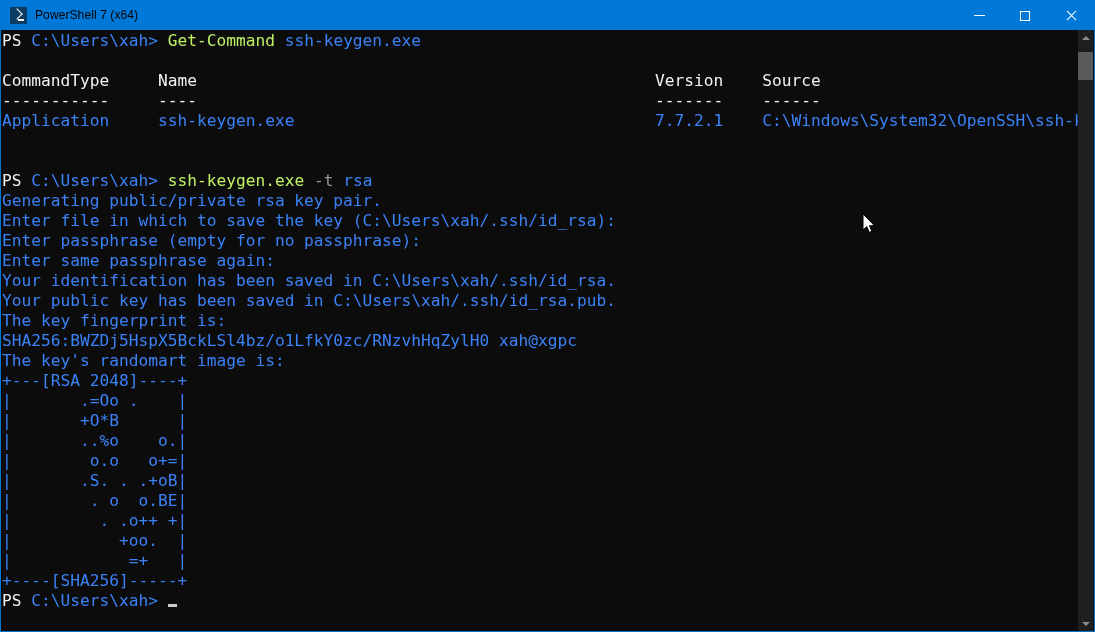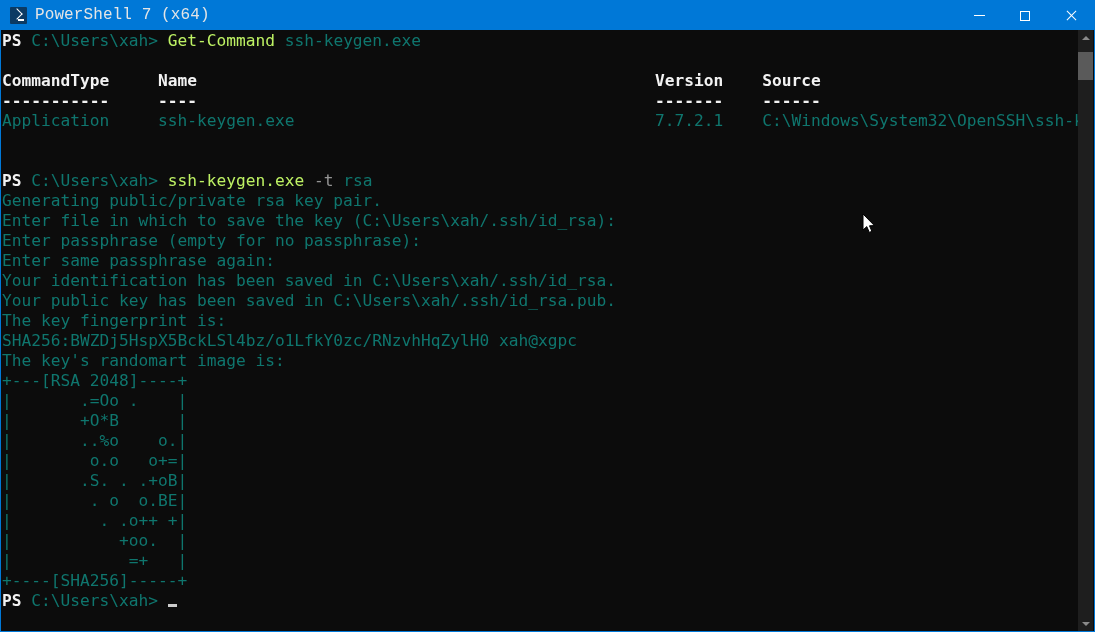--- a/index.html
+++ b/index.html
@@ -56,23 +56,23 @@
     border-right: 1.6px solid #ffffff;
     transform: rotate(45deg);
   }
   #title-icon .und {
     position: absolute;
     left: 8px; bottom: 3px;
     width: 6px; height: 1.6px;
     background: #ffffff;
   }
   #title-text {
-    color: #e5e5e5;
-    font-family: Liberation Mono, monospace;
-    font-size: 16px;
+    color: #000000;
+    font-family: Liberation Sans, sans-serif;
+    font-size: 12px;
     line-height: 29px;
     letter-spacing: 0.1px;
     white-space: nowrap;
   }
   #win-controls {
     margin-left: auto;
     display: flex;
     height: 29px;
   }
   .win-btn {
@@ -125,22 +125,22 @@
     font-size: 16.2px;
     line-height: 20px;
     white-space: pre;
     color: #cccccc;
   }
   .line {
     height: 20px;
     white-space: pre;
   }
   
-  .c-white   { color: #f2f2f2; font-weight: bold; }
-  .c-gray    { color: #0f766e; }
+  .c-white   { color: #f2f2f2; }
+  .c-gray    { color: #3b82f6; }
   .c-yellow  { color: #bef264; }
   .c-darkgray{ color: #949494; }
 
   
   .cursor {
     display: inline-block;
     width: 9.74px;
     height: 3px;
     background: #cccccc;
     vertical-align: -1px;

